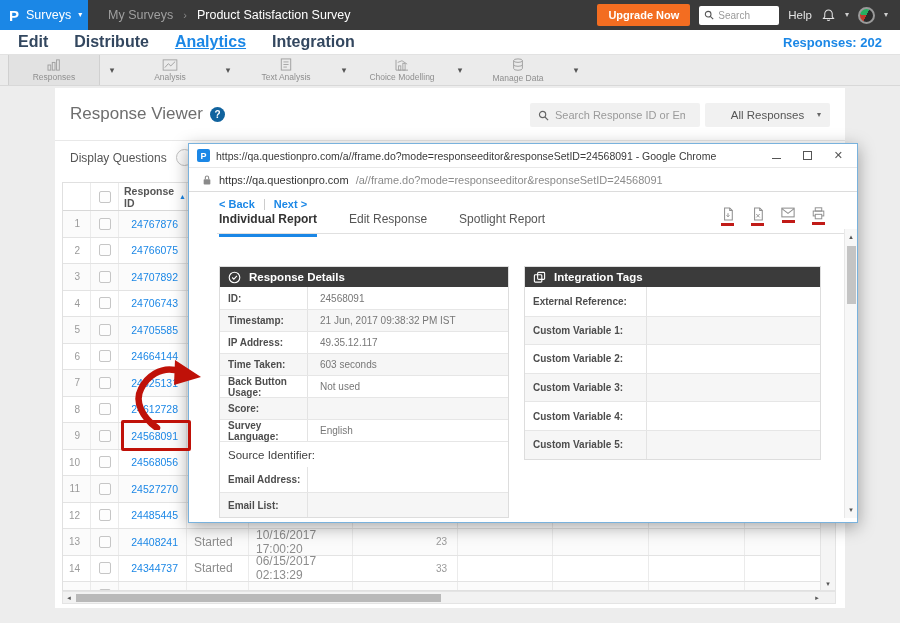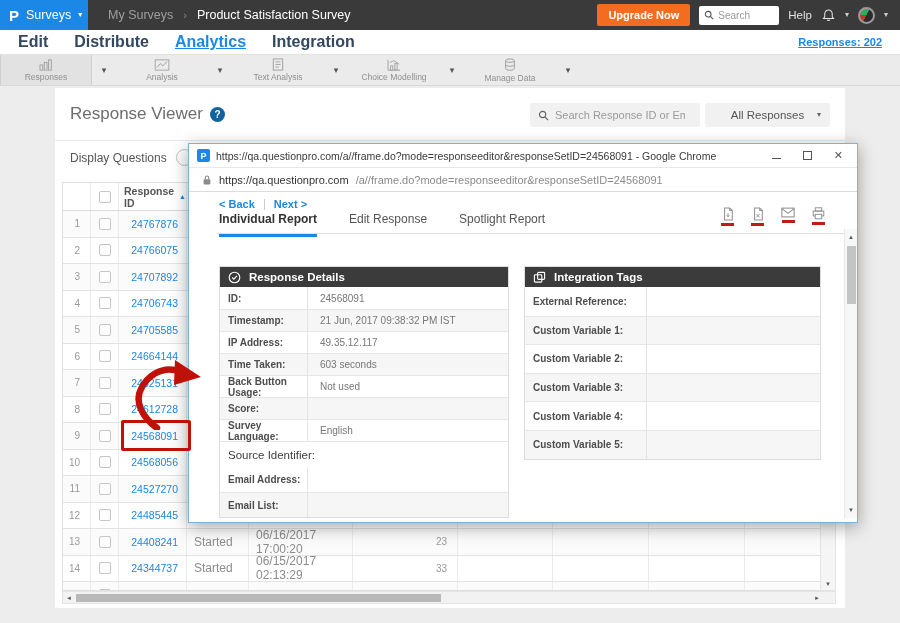--- a/index.html
+++ b/index.html
@@ -24,24 +24,24 @@
   .tb-search input { border:none; outline:none; width:58px; font-size:10px; font-family:inherit; color:#444; }
   .tb-search input::placeholder { color:#9a9a9a; }
   .help { color:#e3e3e3; font-size:11.5px; cursor:pointer; }
   .avatar { width:17px; height:17px; border-radius:50%; border:2px solid #9a9a9a; background:conic-gradient(from 210deg,#c0392b 0 70deg,#27ae60 70deg 175deg,#2c2c2c 175deg 360deg); cursor:pointer; }
 
   
   .nav2 { position:absolute; left:0; top:30px; width:900px; height:25px; background:#fff; border-bottom:1px solid #e2e2e2; display:flex; align-items:center; padding:0 18px; z-index:4; }
   .nav-items { display:flex; align-items:center; gap:26px; }
   .nav-item { font-size:16px; font-weight:bold; color:#33475f; cursor:pointer; }
   .nav-item.active { color:#1b87e6; text-decoration:underline; }
-  .nav-count { margin-left:auto; font-size:11px; color:#1b87e6; font-weight:bold;text-decoration:underline; }
-
-  
-  .toolbar { position:absolute; left:0; top:55px; width:900px; height:31px; background:#ebebeb; border-bottom:1px solid #d8d8d8; display:flex; align-items:stretch; z-index:4; }
+  .nav-count { margin-left:auto; font-size:13px; color:#1b87e6; font-weight:bold; }
+
+  
+  .toolbar { position:absolute; left:0; top:55px; width:900px; height:31px; background:#ebebeb; border-bottom:1px solid #d8d8d8; display:flex; align-items:stretch; padding-left:8px; z-index:4; }
   .tb-item { width:92px; display:flex; flex-direction:column; align-items:center; justify-content:center; gap:1px; cursor:pointer; }
   .tb-item.selected { background:#e2e2e2; border-left:1px solid #d0d0d0; border-right:1px solid #d0d0d0; }
   .tb-label { font-size:8.5px; color:#8f8f8f; white-space:nowrap; }
   .tb-ic { line-height:0; }
   .tb-caret { width:24px; display:flex; align-items:center; justify-content:center; font-size:9px; color:#555; cursor:pointer; }
 
   
   .card { position:absolute; left:55px; top:88px; width:790px; height:520px; background:#fff; z-index:3; }
   .rv-title { position:absolute; left:15px; top:16px; font-size:17px; color:#6e6e6e; display:flex; align-items:center; gap:7px; }
   .help-badge { width:15px; height:15px; border-radius:50%; background:#11639e; color:#fff; font-size:10px; font-weight:bold; display:flex; align-items:center; justify-content:center; cursor:pointer; }
@@ -445,21 +445,21 @@
             <div class="tc"></div>
             <div class="tc"></div>
           </div>
           <div class="t-row odd">
             <div class="tc tc-n">13</div>
             <div class="tc tc-cb">
               <span class="cbx"></span>
             </div>
             <div class="tc tc-id">24408241</div>
             <div class="tc tc-status">Started</div>
-            <div class="tc tc-ts">06/16/2017 17:00:20</div>
+            <div class="tc tc-ts">10/16/2017 17:00:20</div>
             <div class="tc tc-val">23</div>
             <div class="tc"></div>
             <div class="tc"></div>
             <div class="tc"></div>
             <div class="tc"></div>
           </div>
           <div class="t-row">
             <div class="tc tc-n">14</div>
             <div class="tc tc-cb">
               <span class="cbx"></span>

